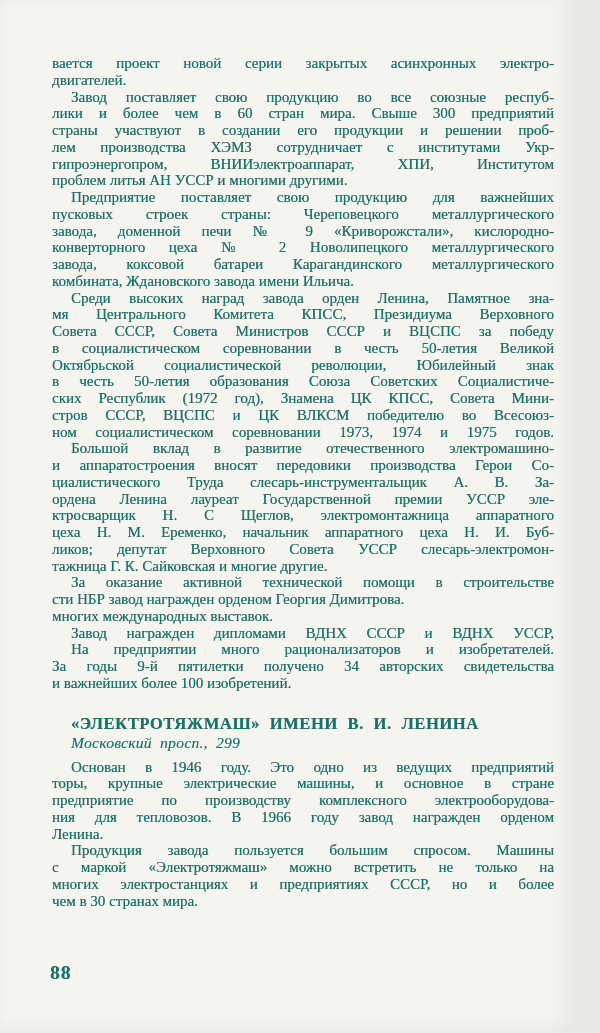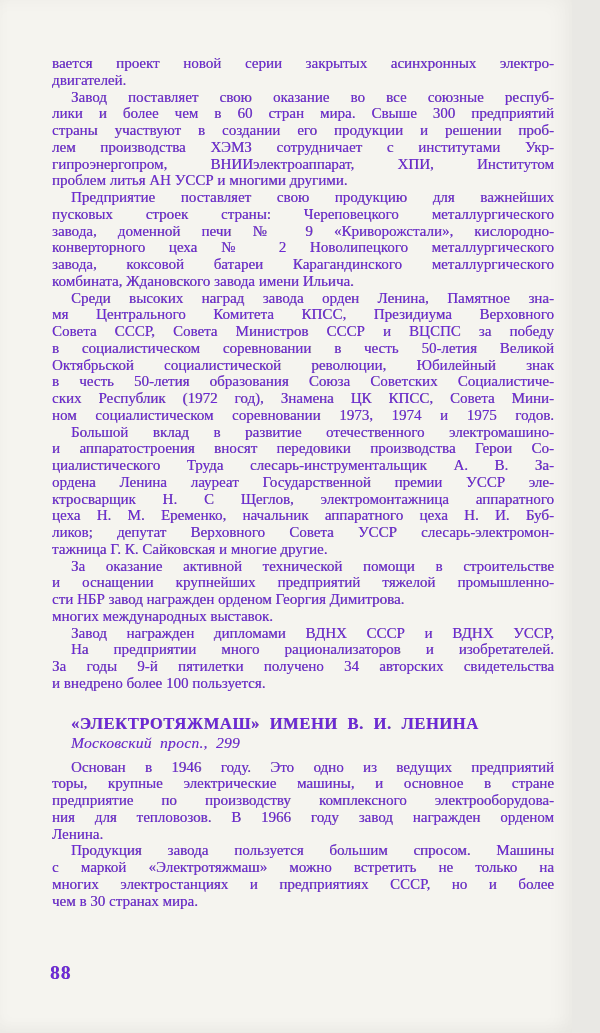--- a/index.html
+++ b/index.html
@@ -3,21 +3,21 @@
 <meta charset="utf-8">
 <style>
   html, body { margin: 0; padding: 0; background: #e9e8e4; }
   .page {
     position: relative;
     width: 572px;
     height: 1033px;
     background: #f5f4ef;
     overflow: hidden;
     font-family: "Liberation Serif", "DejaVu Serif", serif;
-    color: #6d28d9;
+    color: #0f766e;
     box-shadow: inset -10px 0 18px rgba(0,0,0,0.035), inset 0 -8px 14px rgba(0,0,0,0.025);
   }
   .text-column {
     position: absolute;
     left: 52px;
     top: 55px;
     width: 502px;
   }
   .ln {
     font-size: 15px;
@@ -64,21 +64,21 @@
 
 <div class="page">
   <div class="text-column">
 
     <div class="paragraph">
       <div class="ln j">вается проект новой серии закрытых асинхронных электро-</div>
       <div class="ln last">двигателей.</div>
     </div>
 
     <div class="paragraph">
-      <div class="ln j first">Завод поставляет свою оказание во все союзные респуб-</div>
+      <div class="ln j first">Завод поставляет свою продукцию во все союзные респуб-</div>
       <div class="ln j">лики и более чем в 60 стран мира. Свыше 300 предприятий</div>
       <div class="ln j">страны участвуют в создании его продукции и решении проб-</div>
       <div class="ln j">лем производства ХЭМЗ сотрудничает с институтами Укр-</div>
       <div class="ln j">гипроэнергопром, ВНИИэлектроаппарат, ХПИ, Институтом</div>
       <div class="ln last">проблем литья АН УССР и многими другими.</div>
     </div>
 
     <div class="paragraph">
       <div class="ln j first">Предприятие поставляет свою продукцию для важнейших</div>
       <div class="ln j">пусковых строек страны: Череповецкого металлургического</div>
@@ -89,49 +89,49 @@
     </div>
 
     <div class="paragraph">
       <div class="ln j first">Среди высоких наград завода орден Ленина, Памятное зна-</div>
       <div class="ln j">мя Центрального Комитета КПСС, Президиума Верховного</div>
       <div class="ln j">Совета СССР, Совета Министров СССР и ВЦСПС за победу</div>
       <div class="ln j">в социалистическом соревновании в честь 50-летия Великой</div>
       <div class="ln j">Октябрьской социалистической революции, Юбилейный знак</div>
       <div class="ln j">в честь 50-летия образования Союза Советских Социалистиче-</div>
       <div class="ln j">ских Республик (1972 год), Знамена ЦК КПСС, Совета Мини-</div>
+      <div class="ln j">стров СССР, ВЦСПС и ЦК ВЛКСМ победителю во Всесоюз-</div>
       <div class="ln j">ном социалистическом соревновании 1973, 1974 и 1975 годов.</div>
     </div>
 
     <div class="paragraph">
       <div class="ln j first">Большой вклад в развитие отечественного электромашино-</div>
       <div class="ln j">и аппаратостроения вносят передовики производства Герои Со-</div>
       <div class="ln j">циалистического Труда слесарь-инструментальщик А. В. За-</div>
       <div class="ln j">ордена Ленина лауреат Государственной премии УССР эле-</div>
       <div class="ln j">ктросварщик Н. С Щеглов, электромонтажница аппаратного</div>
       <div class="ln j">цеха Н. М. Еременко, начальник аппаратного цеха Н. И. Буб-</div>
       <div class="ln j">ликов; депутат Верховного Совета УССР слесарь-электромон-</div>
       <div class="ln last">тажница Г. К. Сайковская и многие другие.</div>
     </div>
 
     <div class="paragraph">
       <div class="ln j first">За оказание активной технической помощи в строительстве</div>
-      <div class="ln j">и оснащении крупнейших предприятий тяжелой промышленно-</div>
       <div class="ln last">сти НБР завод награжден орденом Георгия Димитрова.</div>
     </div>
 
     <div class="paragraph">
       <div class="ln last">многих международных выставок.</div>
       <div class="ln j first">Завод награжден дипломами ВДНХ СССР и ВДНХ УССР,</div>
     </div>
 
     <div class="paragraph">
       <div class="ln j first">На предприятии много рационализаторов и изобретателей.</div>
       <div class="ln j">За годы 9-й пятилетки получено 34 авторских свидетельства</div>
-      <div class="ln last">и внедрено более 100 пользуется.</div>
+      <div class="ln last">и важнейших более 100 изобретений.</div>
     </div>
 
     <h2 class="section-heading">«ЭЛЕКТРОТЯЖМАШ» ИМЕНИ В. И. ЛЕНИНА</h2>
     <div class="section-address">Московский просп., 299</div>
 
     <div class="paragraph para-after-heading">
       <div class="ln j first">Основан в 1946 году. Это одно из ведущих предприятий</div>
       <div class="ln j">торы, крупные электрические машины, и основное в стране</div>
       <div class="ln j">предприятие по производству комплексного электрооборудова-</div>
       <div class="ln j">ния для тепловозов. В 1966 году завод награжден орденом</div>

